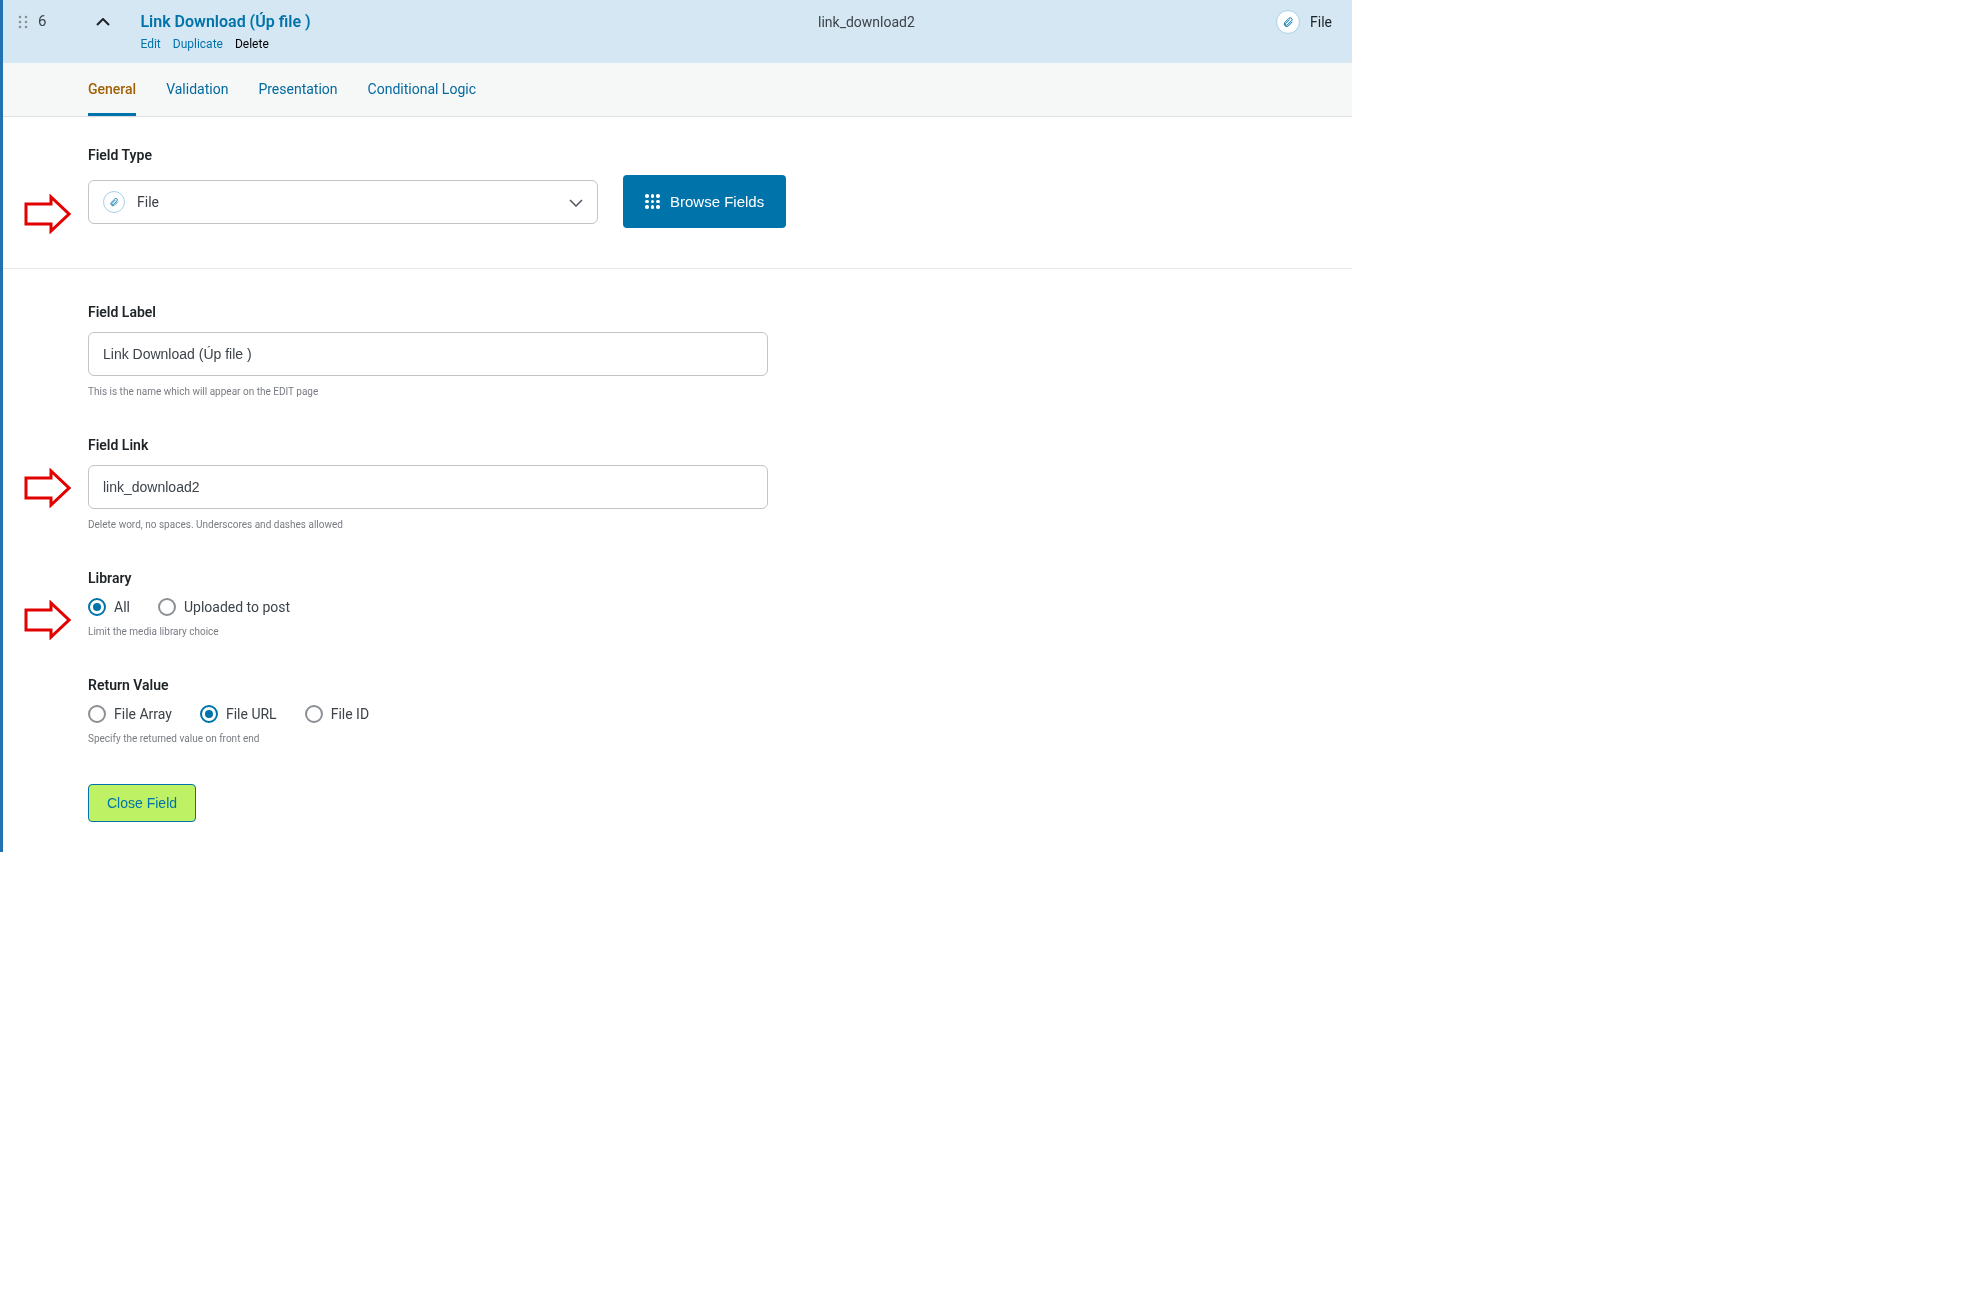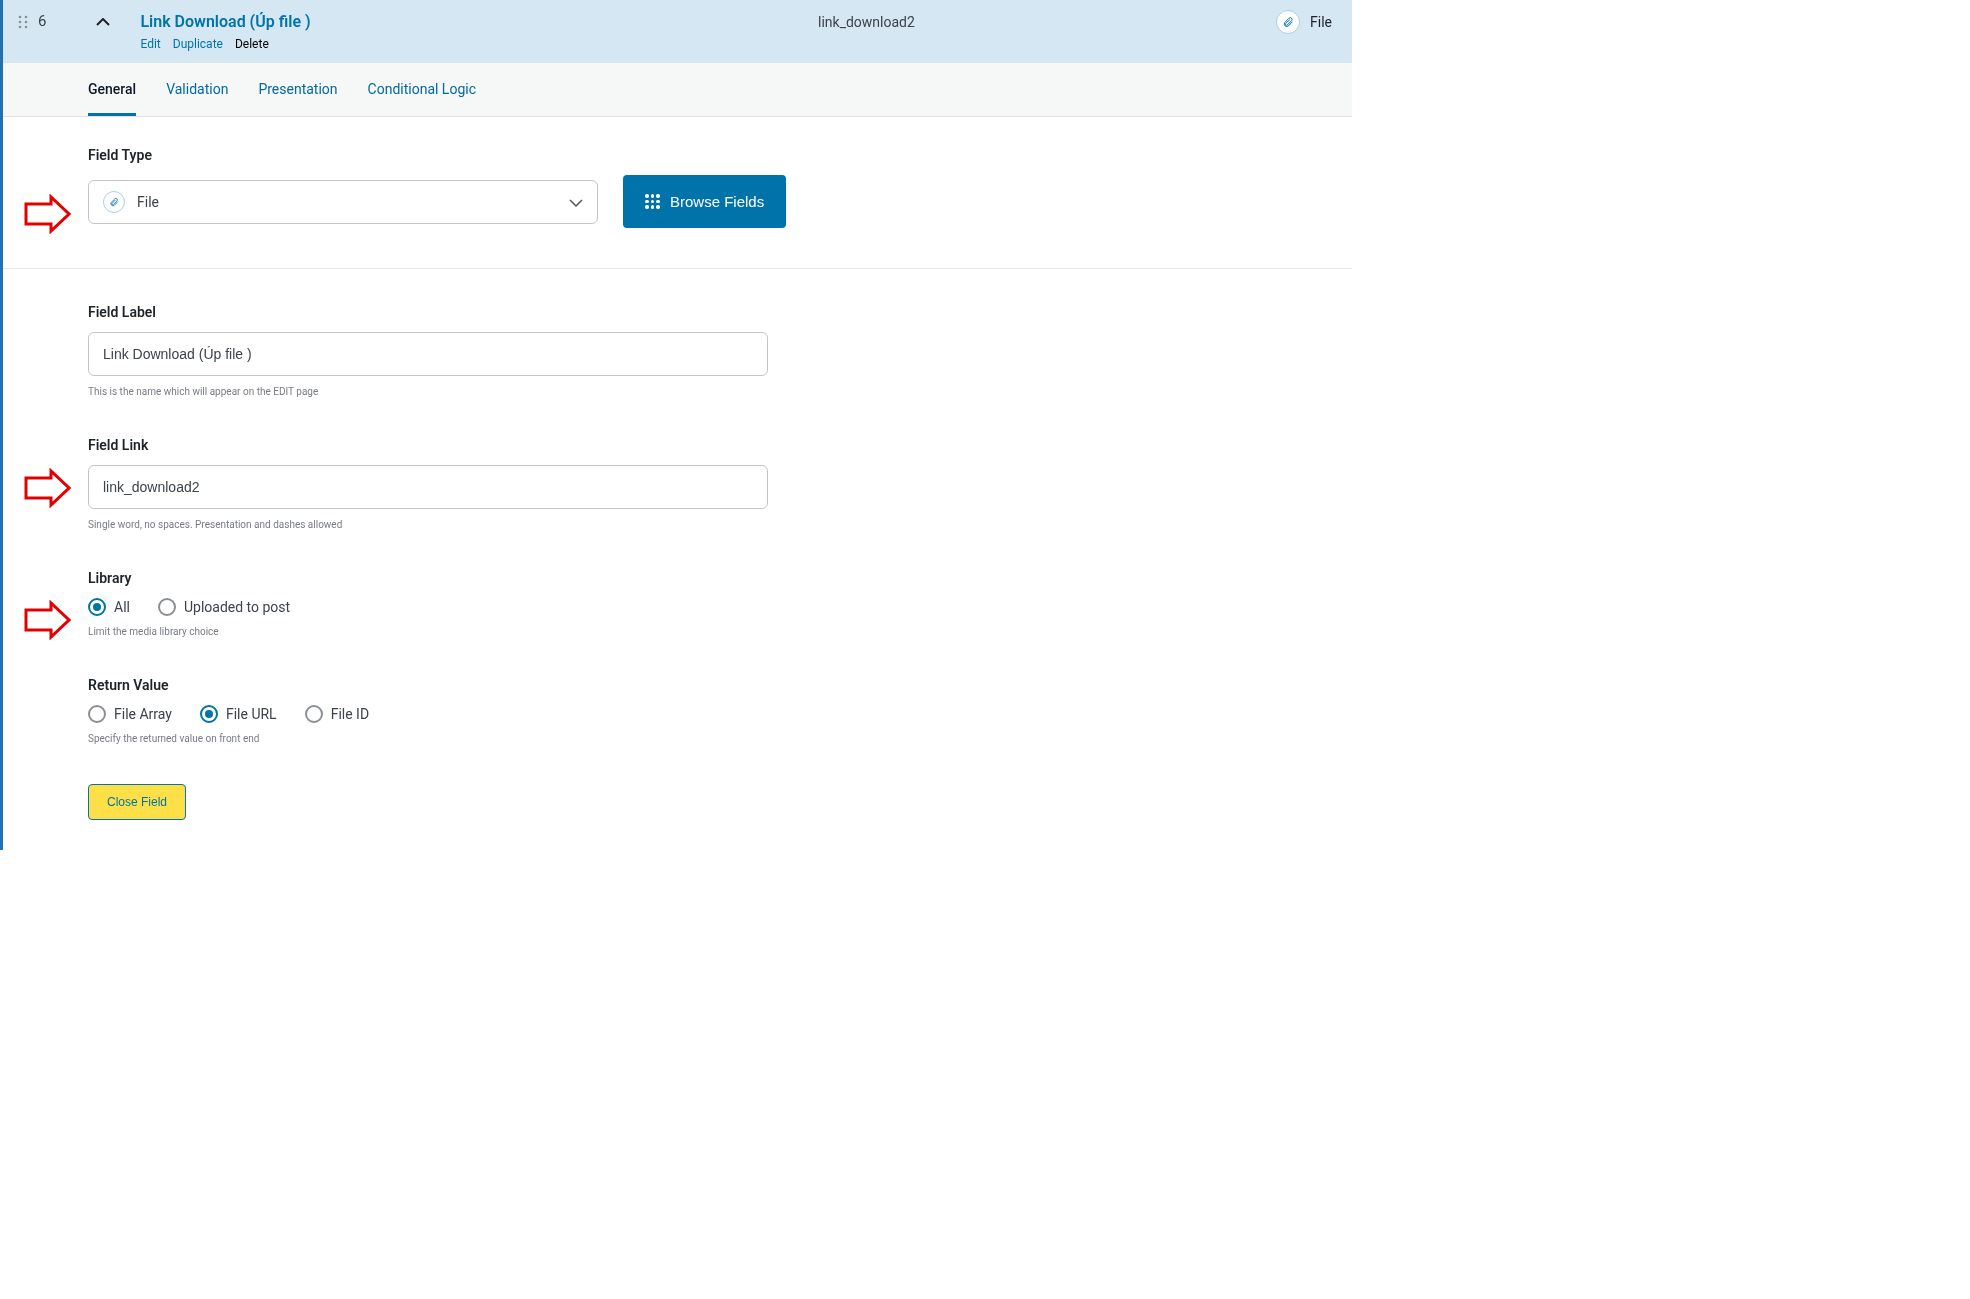--- a/index.html
+++ b/index.html
@@ -15,21 +15,21 @@
 .actions-row { display: flex; gap: 12px; font-size: 12px; }
 .action-edit { color: #0073aa; cursor: pointer; }
 .action-duplicate { color: #0073aa; cursor: pointer; }
 .action-delete { color: #000000; cursor: pointer; }
 .header-name { position: absolute; left: 815px; top: 14px; color: #3c434a; font-size: 14px; }
 .header-type { position: absolute; right: 20px; top: 10px; display: flex; align-items: center; gap: 10px; }
 .type-icon-circle { width: 24px; height: 24px; border-radius: 50%; border: 1px solid #a7d0e8; display: flex; align-items: center; justify-content: center; background: #fff; }
 .type-icon-circle svg { width: 12px; height: 12px; }
 .tabs-bar { background: #f6f7f7; border-bottom: 1px solid #e0e0e0; padding: 0 85px; display: flex; gap: 30px; }
 .tab { padding: 18px 0 16px 0; font-size: 14px; color: #0369a1; cursor: pointer; border-bottom: 3px solid transparent; }
-.tab.active { color: #0f172a; border-bottom-color: #0073aa; font-weight: 500; }
+.tab.active { color: #a16207; border-bottom-color: #0073aa; font-weight: 500; }
 .content { padding: 30px 85px 30px 85px; position: relative; }
 .section { margin-bottom: 40px; }
 .section-label { font-weight: 600; font-size: 14px; color: #1d2327; margin-bottom: 12px; }
 .field-type-row { display: flex; align-items: center; gap: 25px; }
 .select-box { width: 510px; height: 44px; border: 1px solid #c3c4c7; border-radius: 6px; display: flex; align-items: center; padding: 0 14px; justify-content: space-between; background: #fff; cursor: pointer; }
 .select-left { display: flex; align-items: center; gap: 12px; }
 .small-icon-circle { width: 22px; height: 22px; border-radius: 50%; border: 1px solid #a7d0e8; display: flex; align-items: center; justify-content: center; }
 .small-icon-circle svg { width: 10px; height: 10px; }
 .select-text { font-size: 14px; color: #3c434a; }
 .chevron-down { color: #50575e; }
@@ -38,21 +38,21 @@
 .grid-icon span { width: 3.5px; height: 3.5px; background: #fff; border-radius: 50%; }
 .divider-line { height: 1px; background: #e8e8e8; margin: 0 -85px 35px -85px; }
 .text-input { width: 680px; height: 44px; border: 1px solid #c3c4c7; border-radius: 6px; padding: 0 14px; font-size: 14px; color: #3c434a; background: #fff; }
 .hint { color: #787c82; font-size: 10px; margin-top: 10px; }
 .radio-row { display: flex; align-items: center; gap: 28px; margin-bottom: 10px; }
 .radio-item { display: flex; align-items: center; gap: 8px; cursor: pointer; }
 .radio-circle { width: 18px; height: 18px; border: 2px solid #8c8f94; border-radius: 50%; display: flex; align-items: center; justify-content: center; }
 .radio-circle.checked { border-color: #0073aa; }
 .radio-dot { width: 8px; height: 8px; background: #0073aa; border-radius: 50%; }
 .radio-label { font-size: 14px; color: #3c434a; }
-.close-btn { border: 1px solid #0073aa; color: #0073aa; background: #fde047; border-radius: 4px; padding: 10px 18px; font-size: 12px; cursor: pointer; }
+.close-btn { border: 1px solid #0073aa; color: #0073aa; background: #bef264; border-radius: 4px; padding: 10px 18px; font-size: 14px; cursor: pointer; }
 .watermark { position: absolute; left: 750px; top: 810px; color: #8a1538; font-weight: 700; font-size: 24px; }
 .arrow-svg { position: absolute; left: 18px; }
 .arrow-1 { top: 194px; }
 .arrow-2 { top: 468px; }
 .arrow-3 { top: 600px; }
 </style>
 </head>
 <body>
 
 <div class="container blue-border">
@@ -140,21 +140,21 @@
 
     <div class="section">
       <div class="section-label">Field Label</div>
       <input class="text-input" value="Link Download (Úp file )" style="">
       <div class="hint">This is the name which will appear on the EDIT page</div>
     </div>
 
     <div class="section">
       <div class="section-label">Field Link</div>
       <input class="text-input" value="link_download2" style="">
-      <div class="hint">Single word, no spaces. Presentation and dashes allowed</div>
+      <div class="hint">Delete word, no spaces. Underscores and dashes allowed</div>
     </div>
 
     <div class="section">
       <div class="section-label">Library</div>
       <div class="radio-row">
         <div class="radio-item">
           <div class="radio-circle checked">
               <div class="radio-dot"></div>
             </div>
           <span class="radio-label">All</span>

